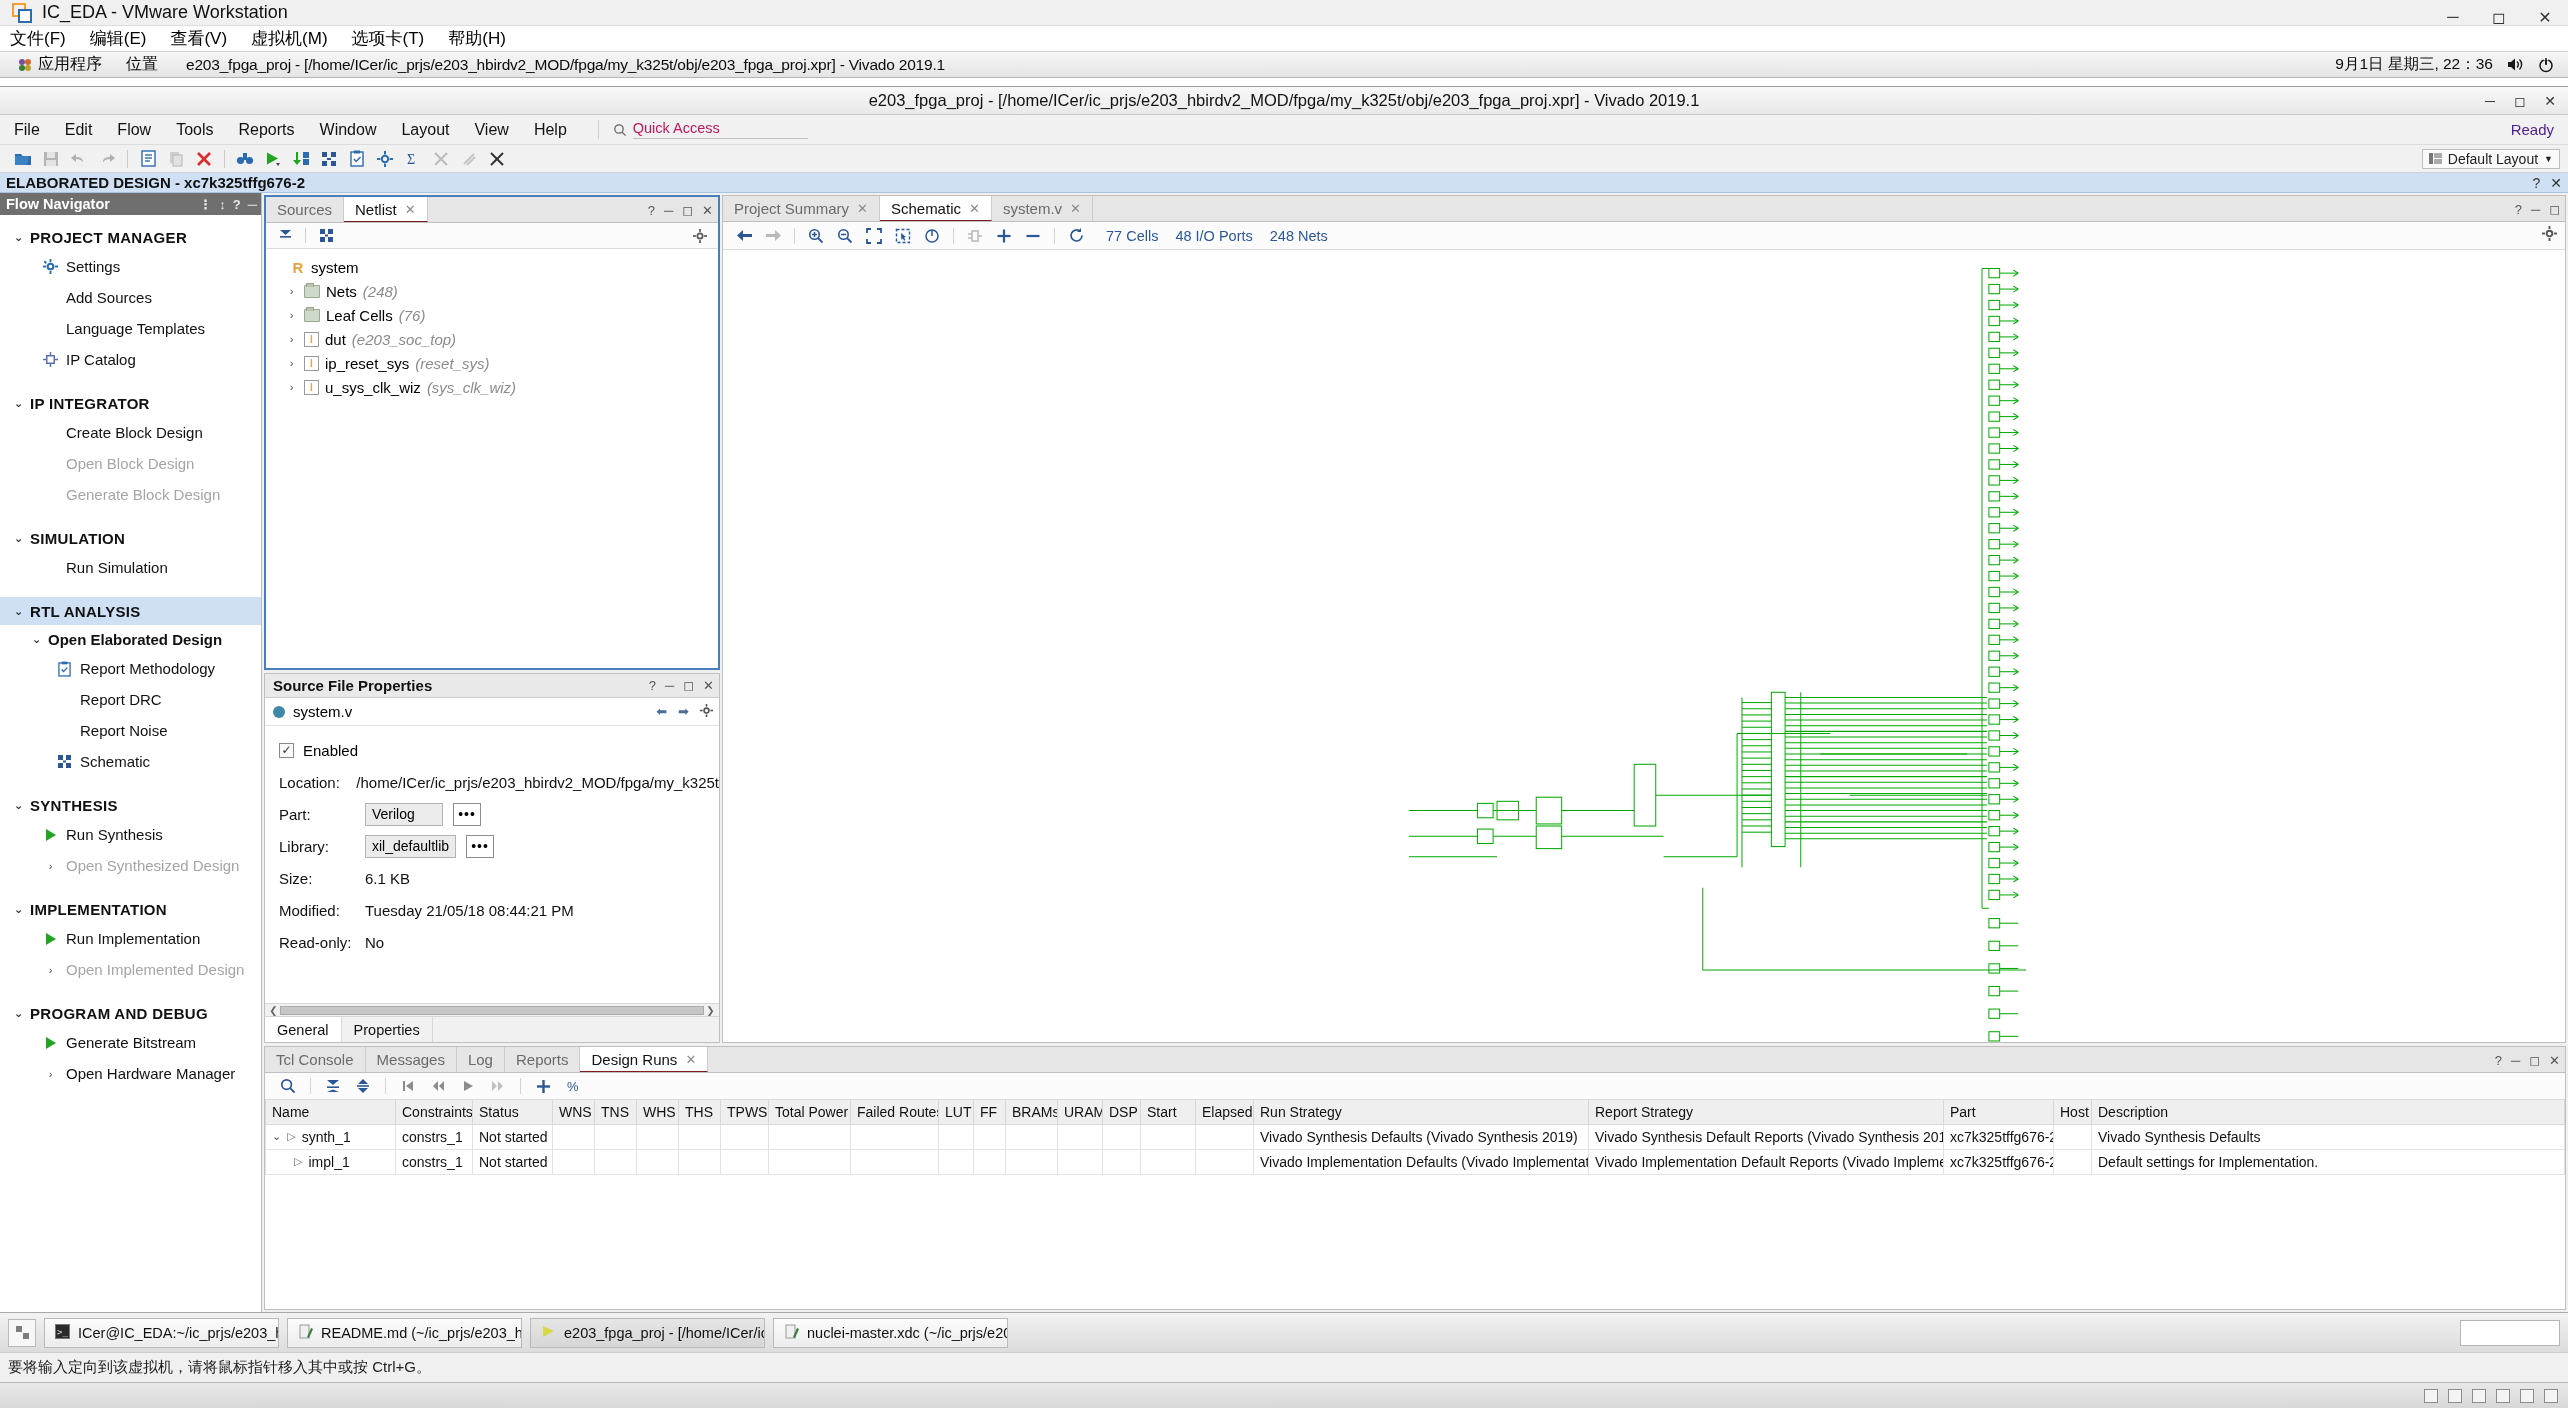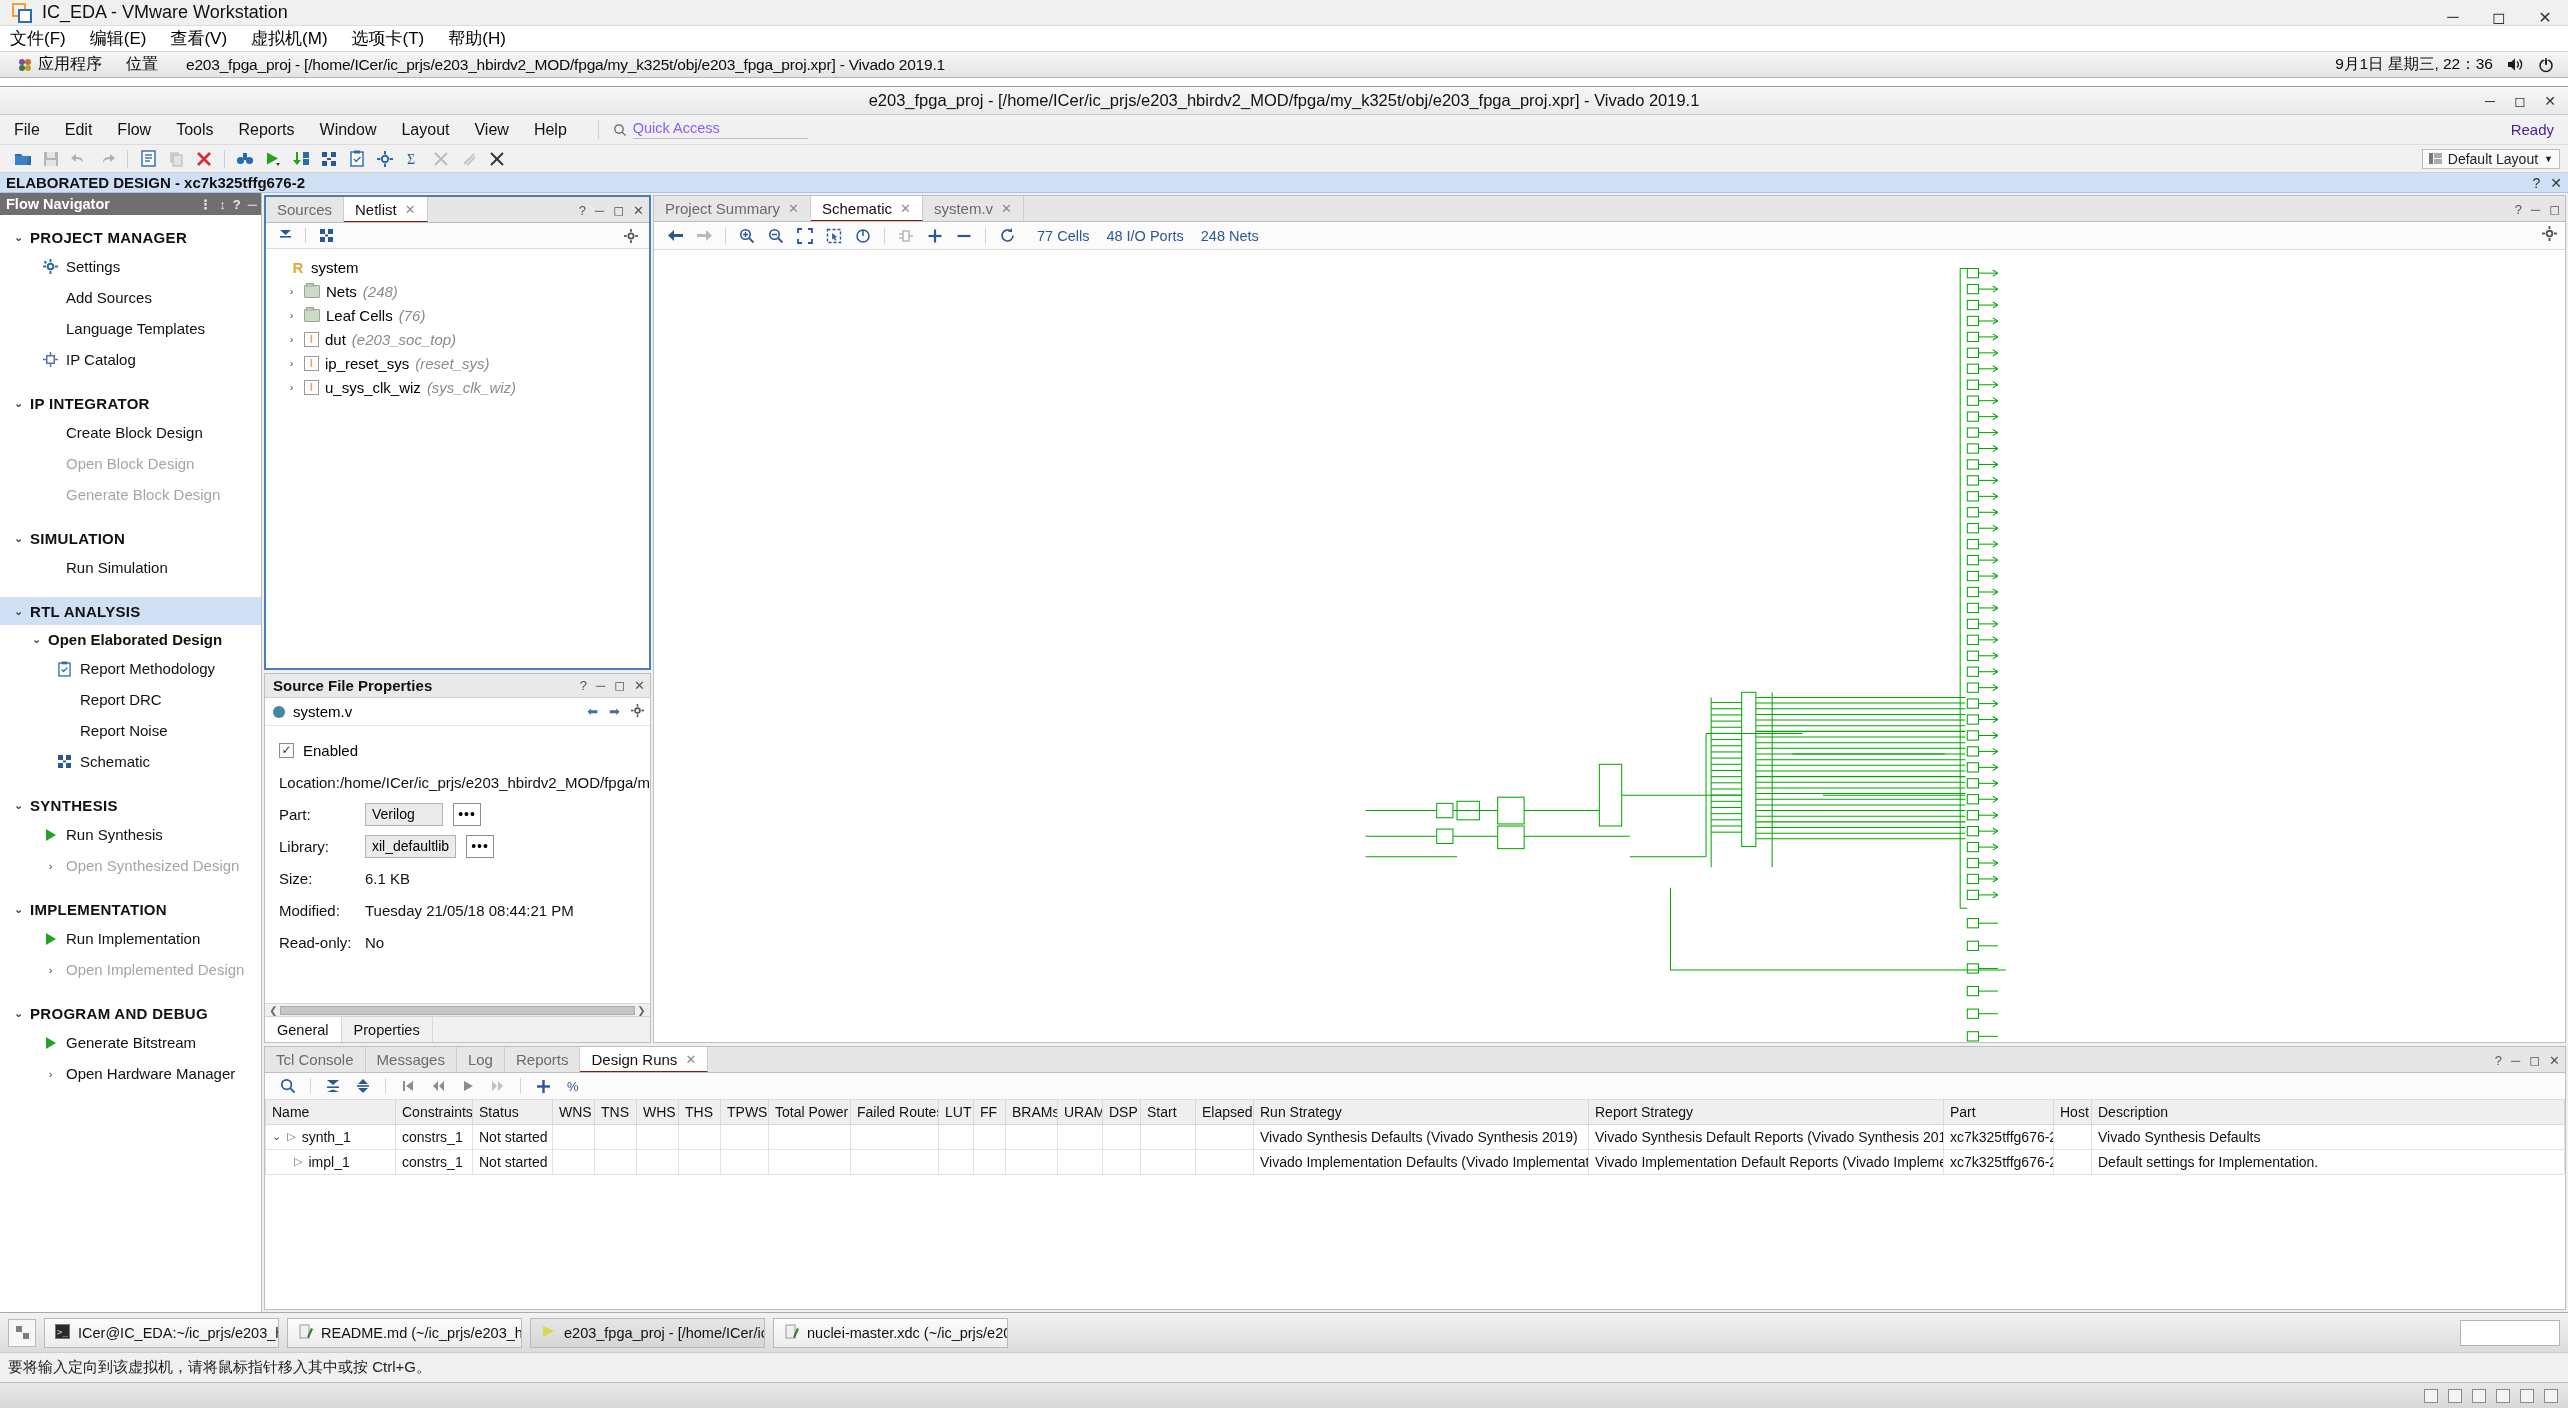--- a/index.html
+++ b/index.html
@@ -56,21 +56,21 @@
   
   #vivado-menubar{
     height:30px;background:#f1f1f1;border-bottom:1px solid #dcdcdc;display:flex;align-items:center;
     padding-left:14px;position:relative;
   }
   #vivado-menubar .m{font-size:16px;color:#111;margin-right:25px;}
   .quick-access{
     display:flex;align-items:center;gap:6px;border-left:1px solid #cfcfcf;padding-left:14px;margin-left:6px;
   }
   .quick-access .qa-input{
-    width:175px;border-bottom:1px solid #c0c0c0;font-size:14.5px;color:#8b5cf6;padding-bottom:2px;
+    width:175px;border-bottom:1px solid #c0c0c0;font-size:14.5px;color:#be185d;padding-bottom:2px;
   }
   #vivado-menubar .ready{position:absolute;right:14px;font-size:15px;color:#4c1d95;}
   
   #vivado-toolbar{
     height:28px;background:#f1f1f1;border-bottom:1px solid #d2d2d2;display:flex;align-items:center;
     padding-left:10px;gap:2px;position:relative;
   }
   .tb{width:26px;height:24px;display:flex;align-items:center;justify-content:center;}
   .tb svg{display:block;}
   .tb-sep{width:1px;height:18px;background:#cccccc;margin:0 5px;}
@@ -123,21 +123,21 @@
     background:#e6e6e6;border-right:1px solid #cdcdcd;
   }
   .ptab.active{background:#ffffff;color:#111;font-weight:normal;border-bottom:1px solid #7f1d1d;justify-content:flex-end;}
   .ptab .x{font-size:13px;color:#8a8a8a;}
   .ptabs-right{position:absolute;right:5px;top:0;height:26px;display:flex;align-items:center;gap:9px;color:#555;font-size:13px;}
   .panel-toolbar{height:26px;background:#fbfbfb;border-bottom:1px solid #dcdcdc;display:flex;align-items:center;padding-left:8px;gap:5px;position:relative;}
   .panel-toolbar .ptb{width:22px;height:20px;display:flex;align-items:center;justify-content:center;}
   .panel-toolbar .sep{width:1px;height:15px;background:#d0d0d0;margin:0 4px;}
   .panel-toolbar .gear{position:absolute;right:7px;}
   
-  #left-stack{width:387px;display:flex;flex-direction:column;gap:3px;min-height:0;}
+  #left-stack{width:456px;display:flex;flex-direction:column;gap:3px;min-height:0;}
   #netlist-panel{height:475px;border:2px solid #4a7ebb;}
   #netlist-tree{flex:1;overflow:hidden;padding:6px 0 0 6px;font-size:15px;}
   .tree-row{display:flex;align-items:center;height:24px;gap:6px;white-space:nowrap;}
   .tree-row .tw{width:13px;text-align:center;color:#4b4b4b;font-size:11px;flex:0 0 auto;}
   .tree-row .cnt{color:#8b8b8b;font-style:italic;}
   .ic-R{color:#e8a33d;font-weight:bold;font-size:15px;width:14px;text-align:center;}
   .ic-folder{width:16px;height:13px;background:#cfd9c9;border:1px solid #9aa892;border-radius:1px;position:relative;flex:0 0 auto;}
   .ic-folder:before{content:"";position:absolute;left:1px;top:-3px;width:6px;height:3px;background:#b9c5b0;border:1px solid #9aa892;border-bottom:none;}
   .ic-mod{width:15px;height:15px;border:1px solid #9a9a9a;background:#fff;display:inline-flex;align-items:center;justify-content:center;font-size:10px;color:#e8a33d;font-weight:bold;flex:0 0 auto;}
   

